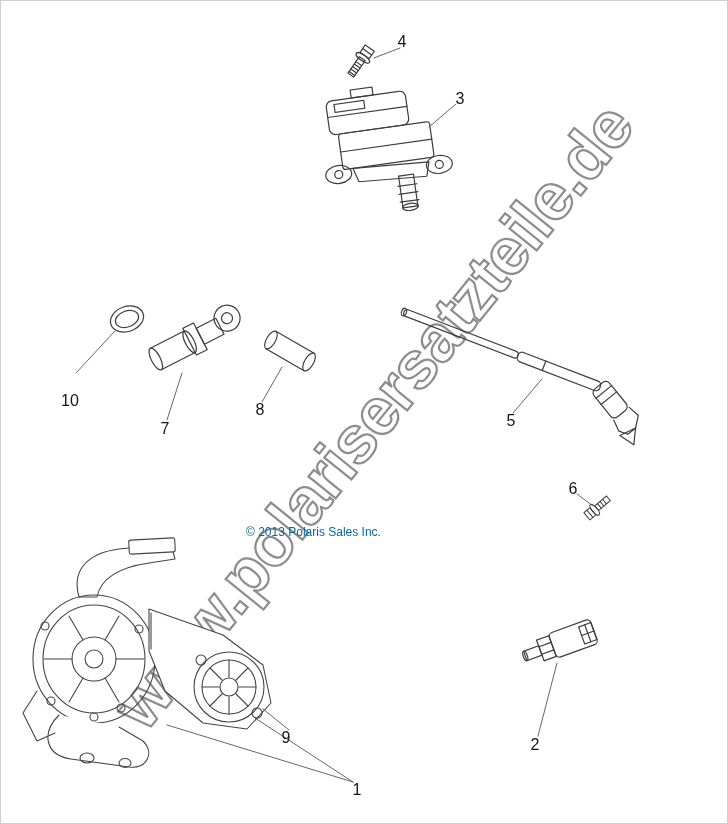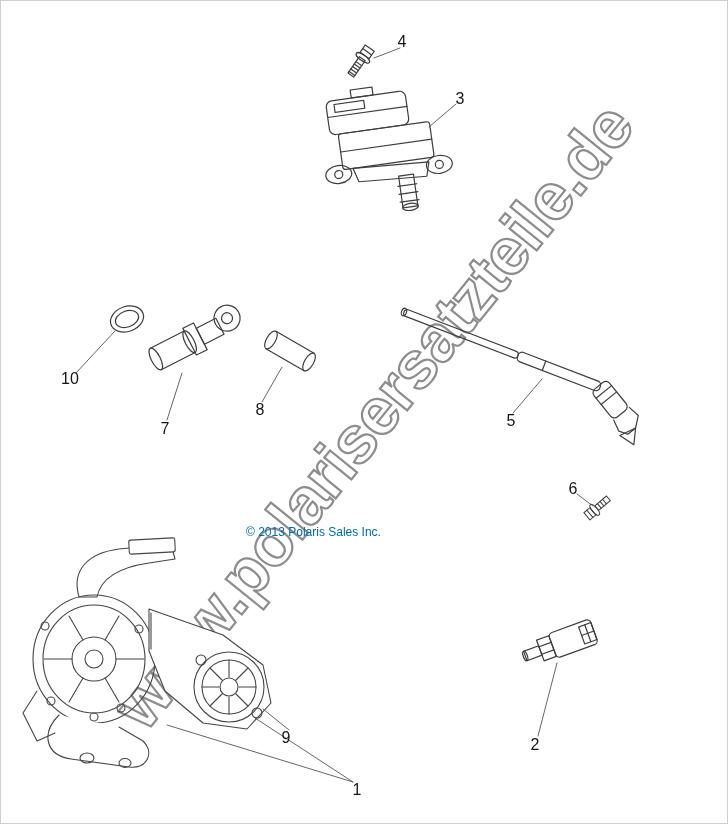--- a/index.html
+++ b/index.html
@@ -173,21 +173,21 @@
     <line x1="576" y1="493" x2="592" y2="505"></line>
     <line x1="537" y1="735" x2="556" y2="662"></line>
     <line x1="288" y1="729" x2="262" y2="708"></line>
     <line x1="352" y1="781" x2="166" y2="724"></line>
     <line x1="352" y1="781" x2="254" y2="717"></line>
   </g>
 </svg>
 
 <div class="callout" style="left:401px;top:41px">4</div>
 <div class="callout" style="left:459px;top:98px">3</div>
-<div class="callout" style="left:69px;top:378px">10</div>
+<div class="callout" style="left:69px;top:400px">10</div>
 <div class="callout" style="left:164px;top:428px">7</div>
 <div class="callout" style="left:259px;top:409px">8</div>
 <div class="callout" style="left:510px;top:420px">5</div>
 <div class="callout" style="left:572px;top:488px">6</div>
 <div class="callout" style="left:534px;top:744px">2</div>
 <div class="callout" style="left:285px;top:737px">9</div>
 <div class="callout" style="left:356px;top:789px">1</div>
 
 <div class="copyright">© 2013 Polaris Sales Inc.</div>
 

